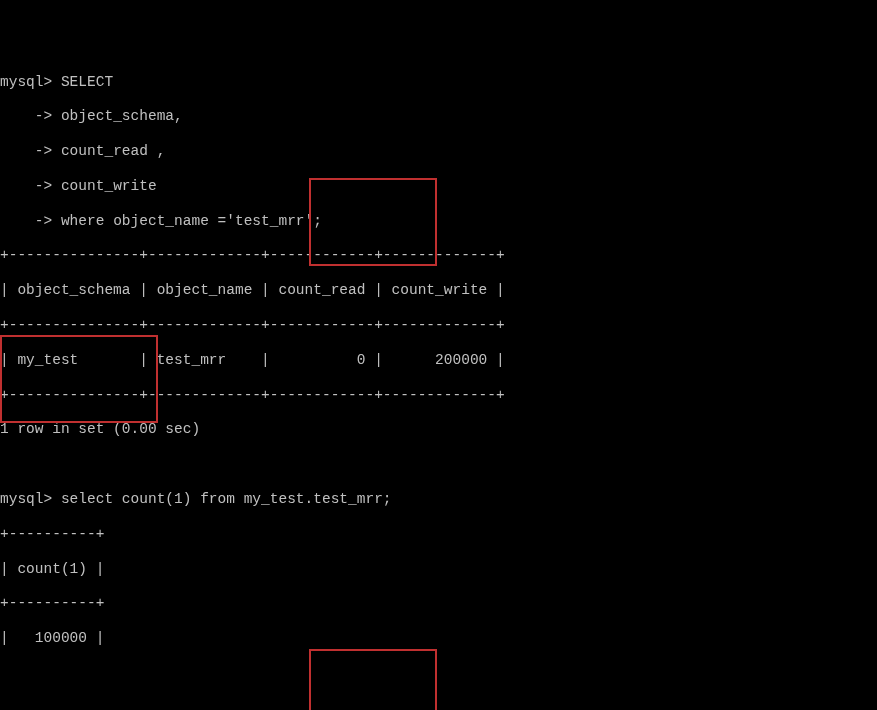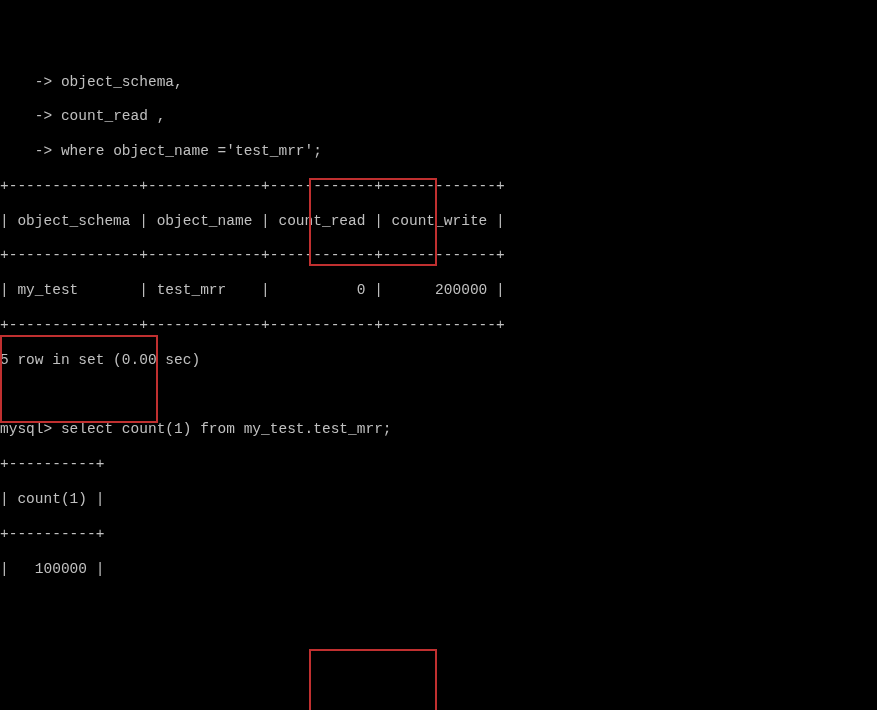--- a/index.html
+++ b/index.html
@@ -25,29 +25,31 @@
     position: absolute;
     border: 2px solid #c03030;
     pointer-events: none;
   }
 </style>
 </head>
 <body>
 
 
 <div class="terminal">
+<span class="line"><span>mysql&gt;</span><span> SELECT</span></span>
 <span class="line"><span>    -&gt;</span><span> object_schema,</span></span>
 <span class="line"><span>    -&gt;</span><span> count_read ,</span></span>
+<span class="line"><span>    -&gt;</span><span> count_write</span></span>
 <span class="line"><span>    -&gt;</span><span> where object_name ='test_mrr';</span></span>
 <span class="line">+---------------+-------------+------------+-------------+</span>
 <span class="line">| object_schema | object_name | count_read | count_write |</span>
 <span class="line">+---------------+-------------+------------+-------------+</span>
 <span class="line">| my_test       | test_mrr    |          0 |      200000 |</span>
 <span class="line">+---------------+-------------+------------+-------------+</span>
-<span class="line">5 row in set (0.00 sec)</span>
+<span class="line">1 row in set (0.00 sec)</span>
 <span class="line"> </span>
 <span class="line"><span>mysql&gt;</span><span> select count(1) from my_test.test_mrr;</span></span>
 <span class="line">+----------+</span>
 <span class="line">| count(1) |</span>
 <span class="line">+----------+</span>
 <span class="line">|   100000 |</span>
 
 
 
 

